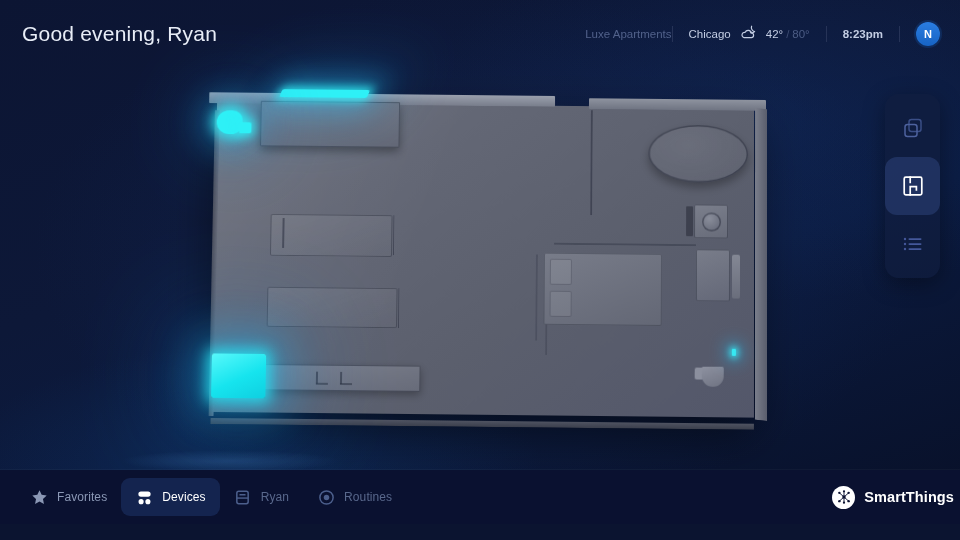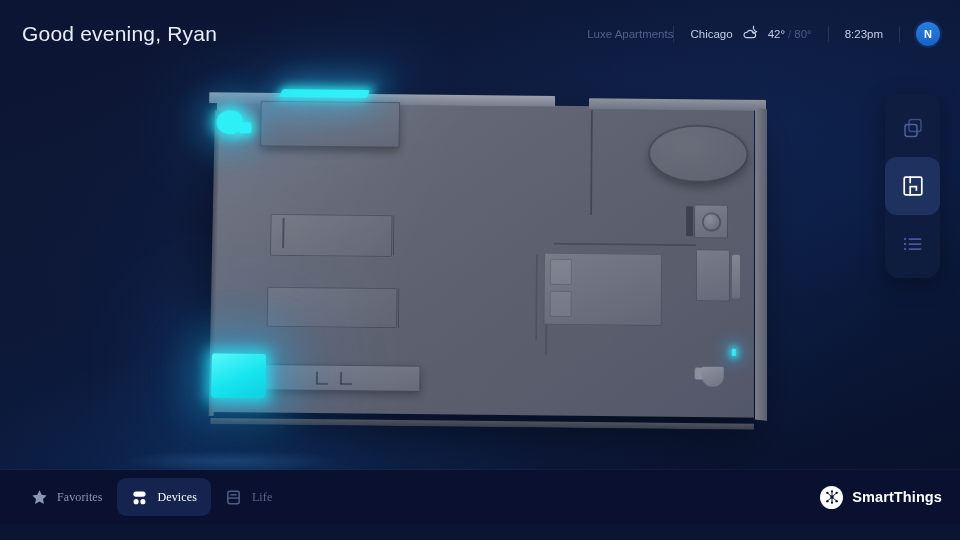--- a/index.html
+++ b/index.html
@@ -40,21 +40,21 @@
   .hr-item { display:flex; align-items:center; font-size:11.5px; white-space:nowrap; }
   .home-name { color:#51618a; }
   .hdivider { width:1px; height:16px; background:#263357; }
   .city { color:#c3cde3; padding:0 9px 0 16px; }
   .weather-icon { display:block; }
   .temps { padding-left:9px; }
   .temp-hi { color:#c3cde3; }
   .temp-sep { color:#3d4c72; }
   .temp-lo { color:#4c5c84; }
   .temps-wrap { padding-right:16px; }
-  .clock { color:#c3cde3; padding:0 16px; }
+  .clock { color:#c3cde3; padding:0 16px;font-weight:bold; }
   .avatar {
     width:24px; height:24px; border-radius:50%;
     margin-left:16px;
     background:linear-gradient(180deg,#2a7de1 0%,#1763c4 100%);
     box-shadow:0 0 0 2px rgba(25,90,180,0.25);
     display:flex; align-items:center; justify-content:center;
     color:#fff; font-size:11px; font-weight:700;
   }
 
   
@@ -253,28 +253,28 @@
     z-index:30;
     box-shadow:0 -1px 0 rgba(255,255,255,0.03);
   }
   .nav-item {
     display:flex; align-items:center; gap:9px;
     height:38px; padding:0 14px;
     border-radius:9px;
     font-size:12px;
     color:#5a6party;
   }
-  .nav-item { color:#59688c;font-family:Liberation Serif, serif; }
+  .nav-item { color:#59688c; }
   .nav-item .nav-ico { display:flex; align-items:center; justify-content:center; width:18px; height:18px; }
   .nav-item.active { background:rgba(30,52,106,0.55); color:#ffffff; }
   .nav-label { letter-spacing:0.1px; }
   .nav-item.fav { color:#8b98b5; }
 
   .brand {
-    margin-left:auto; margin-right:18px;
+    margin-left:auto; margin-right:6px;
     display:flex; align-items:center; gap:9px;
   }
   .brand-mark {
     width:23px; height:23px; border-radius:50%;
     background:#ffffff;
     display:flex; align-items:center; justify-content:center;
   }
   .brand-name { color:#ffffff; font-size:14.5px; font-weight:700; letter-spacing:0.1px; }
 
   .bottom-glow {
@@ -430,23 +430,32 @@
     </div>
 
     <div class="nav-item">
       <span class="nav-ico">
         <svg width="17" height="17" viewBox="0 0 18 18">
           <rect x="3" y="2.4" width="12" height="13.2" rx="2" fill="none" stroke="#4c5f8c" stroke-width="1.6"></rect>
           <rect x="5.6" y="5.2" width="6.8" height="1.8" rx="0.9" fill="#4c5f8c"></rect>
           <path d="M3 9.6h12" stroke="#4c5f8c" stroke-width="1.5"></path>
         </svg>
       </span>
-      <span class="nav-label">Life</span>
-    </div>
-
+      <span class="nav-label">Ryan</span>
+    </div>
+
+    <div class="nav-item">
+      <span class="nav-ico">
+        <svg width="17" height="17" viewBox="0 0 18 18">
+          <circle cx="9" cy="9" r="7" fill="none" stroke="#4c5f8c" stroke-width="1.6"></circle>
+          <circle cx="9" cy="9" r="2.9" fill="#4c5f8c"></circle>
+        </svg>
+      </span>
+      <span class="nav-label">Routines</span>
+    </div>
 
 
     <div class="brand">
       <span class="brand-mark">
         <svg width="16" height="16" viewBox="0 0 20 20">
           <g stroke="#0a1130" stroke-width="1.15">
             <path d="M10 10L4.6 5.2M10 10l5.4-4.8M10 10l-5.4 4.8M10 10l5.4 4.8M10 10V3.4M10 10v6.6"></path>
           </g>
           <circle cx="10" cy="10" r="2.2" fill="#0a1130"></circle>
           <circle cx="4.2" cy="4.8" r="1.5" fill="#0a1130"></circle>

